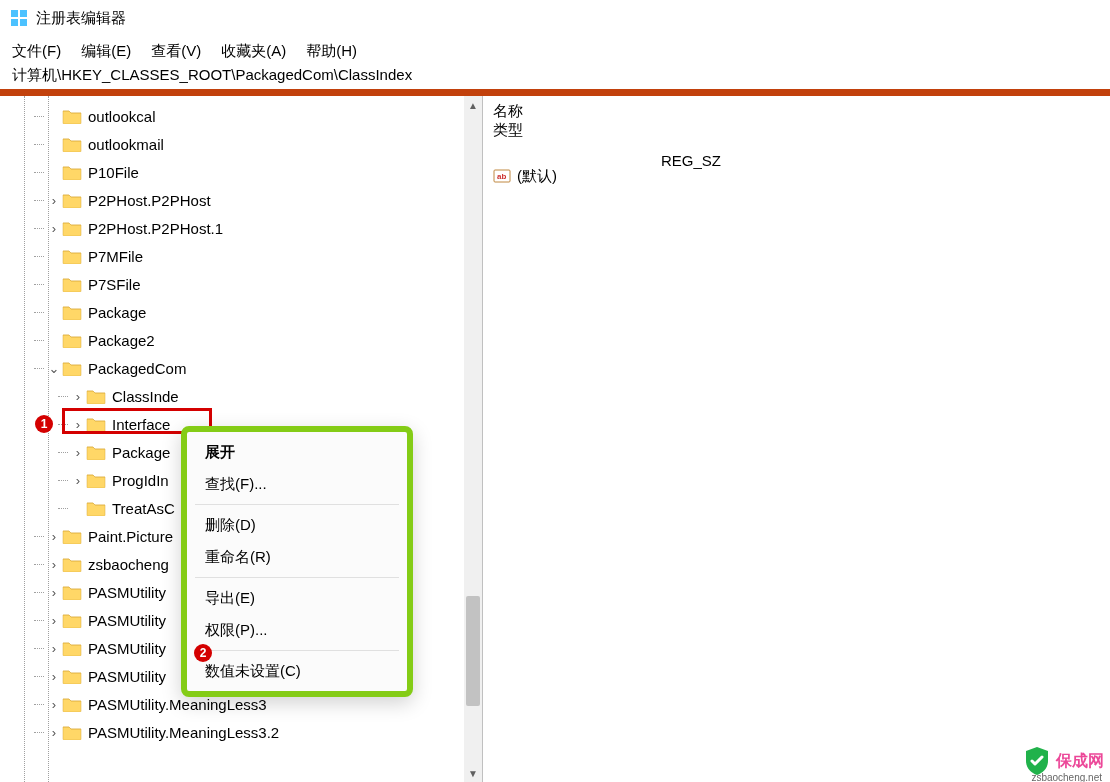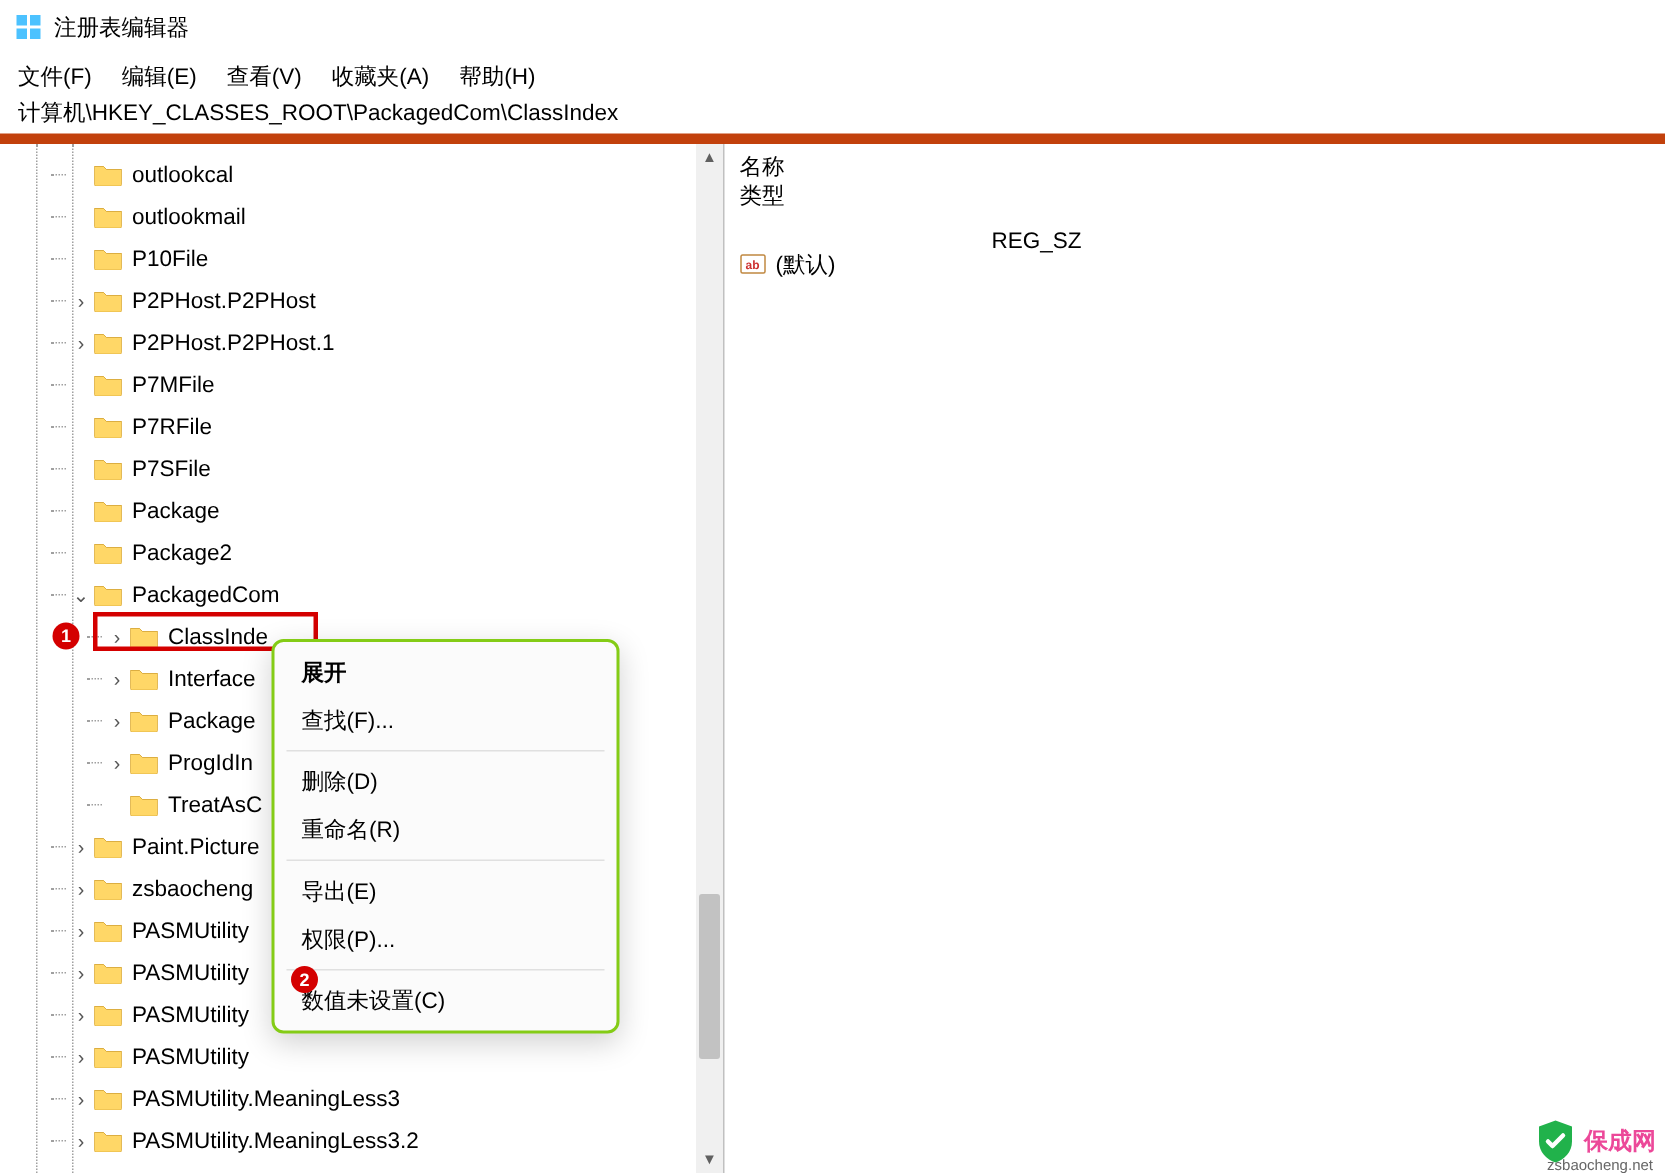--- a/index.html
+++ b/index.html
@@ -120,21 +120,21 @@
     display:inline-flex; align-items:center; justify-content:center;
     position:absolute;
     z-index:50;
   }
   
   .context-menu {
     position:absolute;
     left:181px; top:426px;
     width:232px;
     background:#fbfbfb;
-    border:2px solid #84cc16;
+    border:6px solid #84cc16;
     border-radius:8px;
     box-shadow:0 6px 20px rgba(0,0,0,0.18);
     padding:4px 0;
     z-index:40;
     font-size:15px;
   }
   .cm-item {
     height:32px;
     display:flex;
     align-items:center;
@@ -268,30 +268,20 @@
           <span>P7MFile</span>
         </li>
         <li class="tree-item">
           <span class="indent" style="width: 34px;"></span>
           <span class="dotted-h"></span>
           <span class="ti-toggle"></span>
           <span class="folder-icon"><svg viewBox="0 0 20 16" width="20" height="16">
               <path d="M1 3 h6 l2 2 h10 v10 a1 1 0 0 1 -1 1 H2 a1 1 0 0 1 -1 -1 Z" fill="#ffd767" stroke="#d9a93a" stroke-width="0.5"></path>
               <path d="M1 3 h6 l2 2 h10" fill="none" stroke="#d9a93a" stroke-width="0.5"></path>
             </svg></span>
-          <span>P7RFile</span>
-        </li>
-        <li class="tree-item">
-          <span class="indent" style="width: 34px;"></span>
-          <span class="dotted-h"></span>
-          <span class="ti-toggle"></span>
-          <span class="folder-icon"><svg viewBox="0 0 20 16" width="20" height="16">
-              <path d="M1 3 h6 l2 2 h10 v10 a1 1 0 0 1 -1 1 H2 a1 1 0 0 1 -1 -1 Z" fill="#ffd767" stroke="#d9a93a" stroke-width="0.5"></path>
-              <path d="M1 3 h6 l2 2 h10" fill="none" stroke="#d9a93a" stroke-width="0.5"></path>
-            </svg></span>
           <span>P7SFile</span>
         </li>
         <li class="tree-item">
           <span class="indent" style="width: 34px;"></span>
           <span class="dotted-h"></span>
           <span class="ti-toggle"></span>
           <span class="folder-icon"><svg viewBox="0 0 20 16" width="20" height="16">
               <path d="M1 3 h6 l2 2 h10 v10 a1 1 0 0 1 -1 1 H2 a1 1 0 0 1 -1 -1 Z" fill="#ffd767" stroke="#d9a93a" stroke-width="0.5"></path>
               <path d="M1 3 h6 l2 2 h10" fill="none" stroke="#d9a93a" stroke-width="0.5"></path>
             </svg></span>

